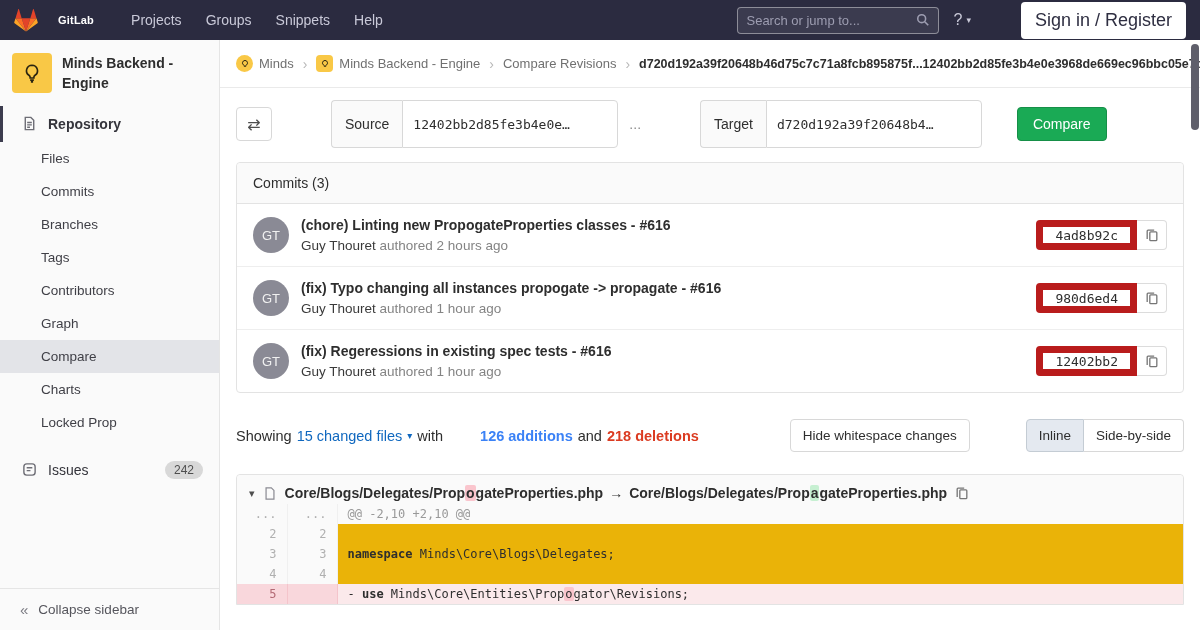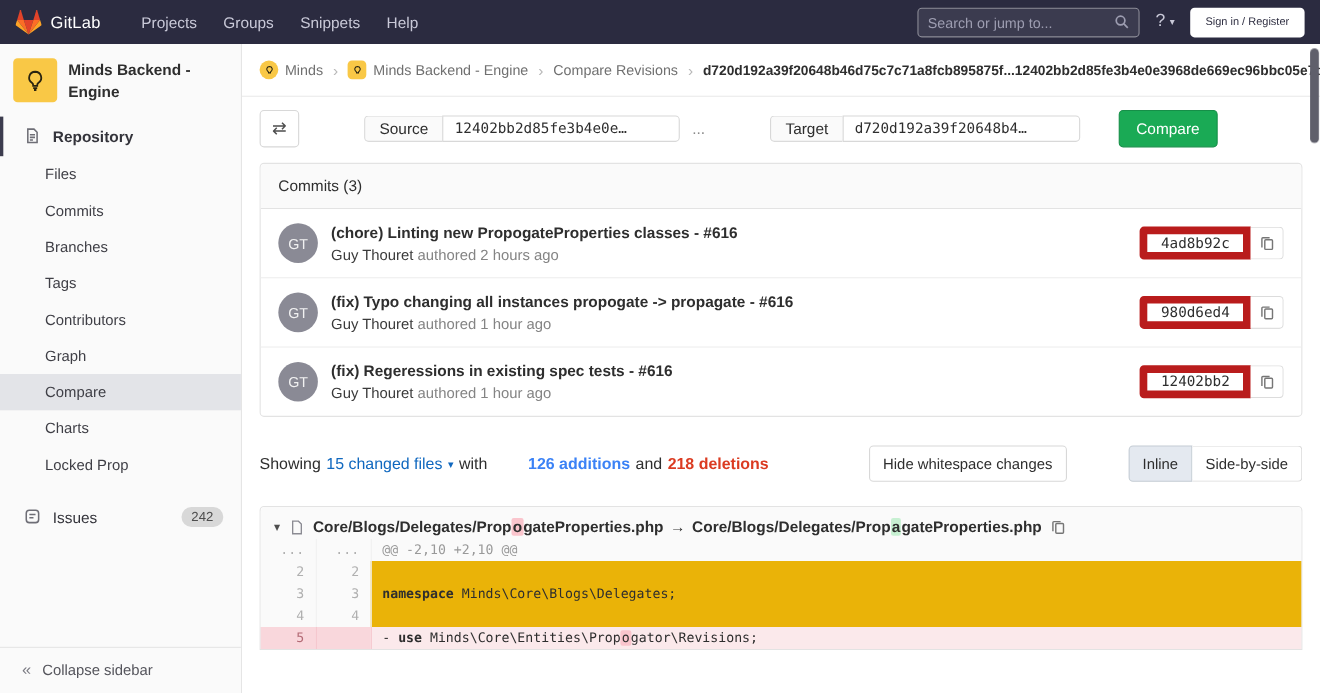--- a/index.html
+++ b/index.html
@@ -4,35 +4,35 @@
 <style>
   * { margin:0; padding:0; box-sizing:border-box; }
   html,body { width:1200px; height:630px; overflow:hidden; background:#fff;
     font-family:"Liberation Sans", sans-serif; color:#2e2e2e; }
 
   
   .navbar { height:40px; background:#2b2b40; display:flex; align-items:center;
     justify-content:space-between; padding:0 14px; }
   .nav-left { display:flex; align-items:center; }
   .brand { display:flex; align-items:center; gap:8px; margin-right:26px; cursor:pointer; }
-  .brand-name { color:#fff; font-weight:normal; font-size:15px; letter-spacing:.2px; }
+  .brand-name { color:#fff; font-weight:bold; font-size:11px; letter-spacing:.2px;margin-left:12px; }
   .nav-menu { display:flex; gap:2px; }
   .nav-item { color:#c9c9d8; font-size:14px; padding:7px 11px; border-radius:4px; cursor:pointer; }
   .nav-right { display:flex; align-items:center; gap:14px; }
   .search-box { width:202px; height:27px; background:rgba(255,255,255,.08);
     border:1px solid rgba(255,255,255,.42); border-radius:4px; display:flex;
     align-items:center; padding:0 8px; }
   .search-box input { flex:1; background:transparent; border:none; outline:none;
     color:#ddd; font-size:13px; min-width:0; }
   .search-box input::placeholder { color:#9d9db1; }
   .help { color:#c9c9d8; display:flex; align-items:center; gap:4px; cursor:pointer; }
   .help .qmark { font-size:16px; }
   .help .caret { font-size:9px; }
-  .signin { background:#fff; color:#2e2e41; font-size:10px; font-weight:500;
-    padding:8px 14px; border-radius:4px; border:none; cursor:pointer; }
+  .signin { background:#fff; color:#2e2e41; font-size:18px; font-weight:500;
+    padding:8px 14px; border-radius:4px; border:none; cursor:pointer;margin-left:36px; }
 
   
   .layout { display:flex; height:590px; }
   .sidebar { width:220px; background:#fafafa; border-right:1px solid #e5e5e5;
     position:relative; flex:none; }
   .content { flex:1; background:#fff; overflow:hidden; min-width:0; }
 
   
   .context { display:flex; padding:13px 12px 12px; gap:10px; align-items:flex-start; }
   .avatar-project { width:40px; height:40px; border-radius:4px; background:#f9c846;
@@ -62,21 +62,21 @@
   .crumb-avatar { width:17px; height:17px; border-radius:4px; background:#f9c846;
     display:flex; align-items:center; justify-content:center; flex:none; }
   .crumb-avatar.round { border-radius:50%; }
   .crumb-sep { color:#b8b8b8; font-size:14px; }
   .crumb-current { color:#2e2e2e; font-weight:600; font-size:12.5px; }
 
   
   .compare-row { display:flex; align-items:center; gap:11px; padding:12px 16px 10px; }
   .swap-btn { width:36px; height:34px; border:1px solid #d8d8d8; background:#fff;
     border-radius:4px; color:#4e4e4e; font-size:16px; cursor:pointer; }
-  .input-group { display:flex; height:24px;padding-left:48px; }
+  .input-group { display:flex; height:48px;padding-left:48px; }
   .ig-label { background:#fafafa; border:1px solid #d8d8d8; border-right:none;
     border-radius:4px 0 0 4px; padding:0 13px; display:flex; align-items:center;
     font-size:14px; color:#2e2e2e; }
   .ig-input { width:216px; border:1px solid #d8d8d8; border-radius:0 4px 4px 0;
     padding:0 10px; font-family:"DejaVu Sans Mono", monospace; font-size:13px;
     color:#2e2e2e; outline:none; background:#fff; }
   .dots-sep { color:#8a8a8a; font-size:14px; }
   .btn-green { background:#1aaa55; border:1px solid #168f48; color:#fff;
     padding:8px 15px; border-radius:4px; font-size:14px; cursor:pointer; margin-left:24px; }
 

